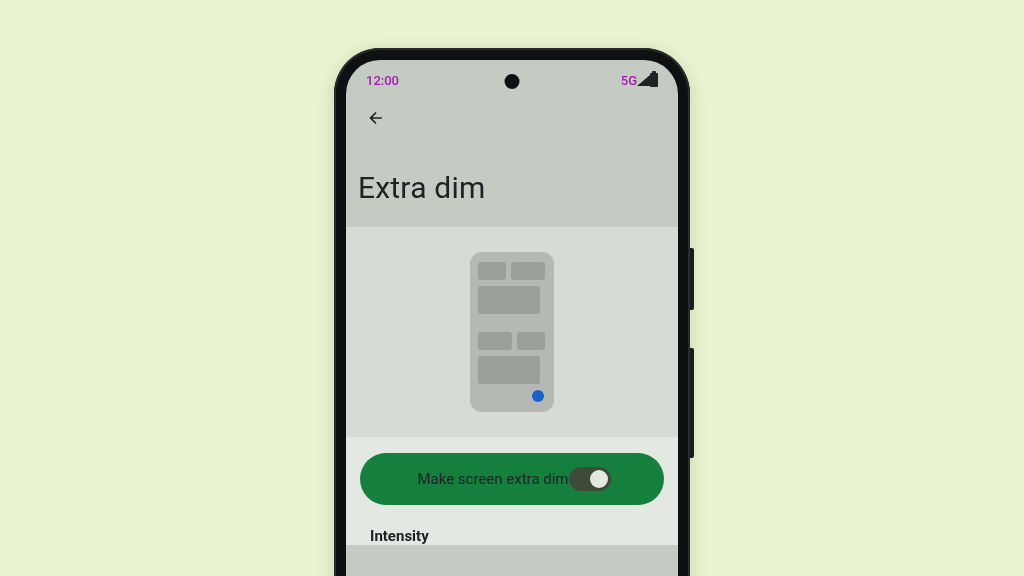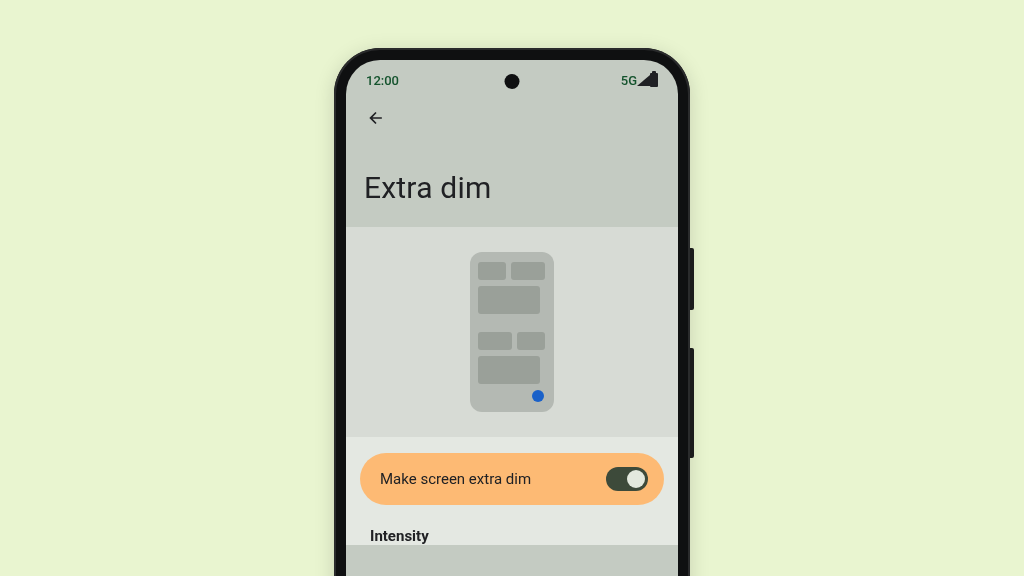--- a/index.html
+++ b/index.html
@@ -50,21 +50,21 @@
     z-index: 5;
   }
   .status-bar {
     height: 40px;
     display: flex;
     align-items: center;
     justify-content: space-between;
     padding: 0 20px;
     font-size: 13px;
     font-weight: 500;
-    color: #14532d;
+    color: #a21caf;
   }
   .status-right {
     display: flex;
     align-items: center;
   }
   .signal-icon {
     width: 0; height: 0;
     border-style: solid;
     border-width: 0 0 11px 13px;
     border-color: transparent transparent #202124 transparent;
@@ -85,21 +85,21 @@
   }
   .back-row {
     padding: 6px 18px 0 18px;
   }
   .back-arrow {
     width: 24px; height: 24px;
     display: flex; align-items: center; justify-content: center;
     cursor: pointer;
   }
   .page-title {
-    padding: 40px 24px 22px 18px;
+    padding: 40px 24px 22px 12px;
     font-size: 30px;
     font-weight: 400;
     color: #202124;
     letter-spacing: 0.2px;
   }
   .illustration-panel {
     background: #d7dbd5;
     height: 210px;
     display: flex;
     align-items: center;
@@ -137,26 +137,26 @@
     width: 12px;
     height: 12px;
     background: #1a61c9;
     border-radius: 50%;
   }
   .content {
     background: #e4e8e2;
     padding: 16px 14px 0 14px;
   }
   .toggle-card {
-    background: #fdba74;
+    background: #15803d;
     border-radius: 26px;
     height: 52px;
     display: flex;
     align-items: center;
-    justify-content: space-between;
+    justify-content: center;
     padding: 0 16px 0 20px;
     cursor: pointer;
   }
   .toggle-label {
     font-size: 15px;
     color: #202124;
   }
   .switch {
     width: 42px;
     height: 24px;

